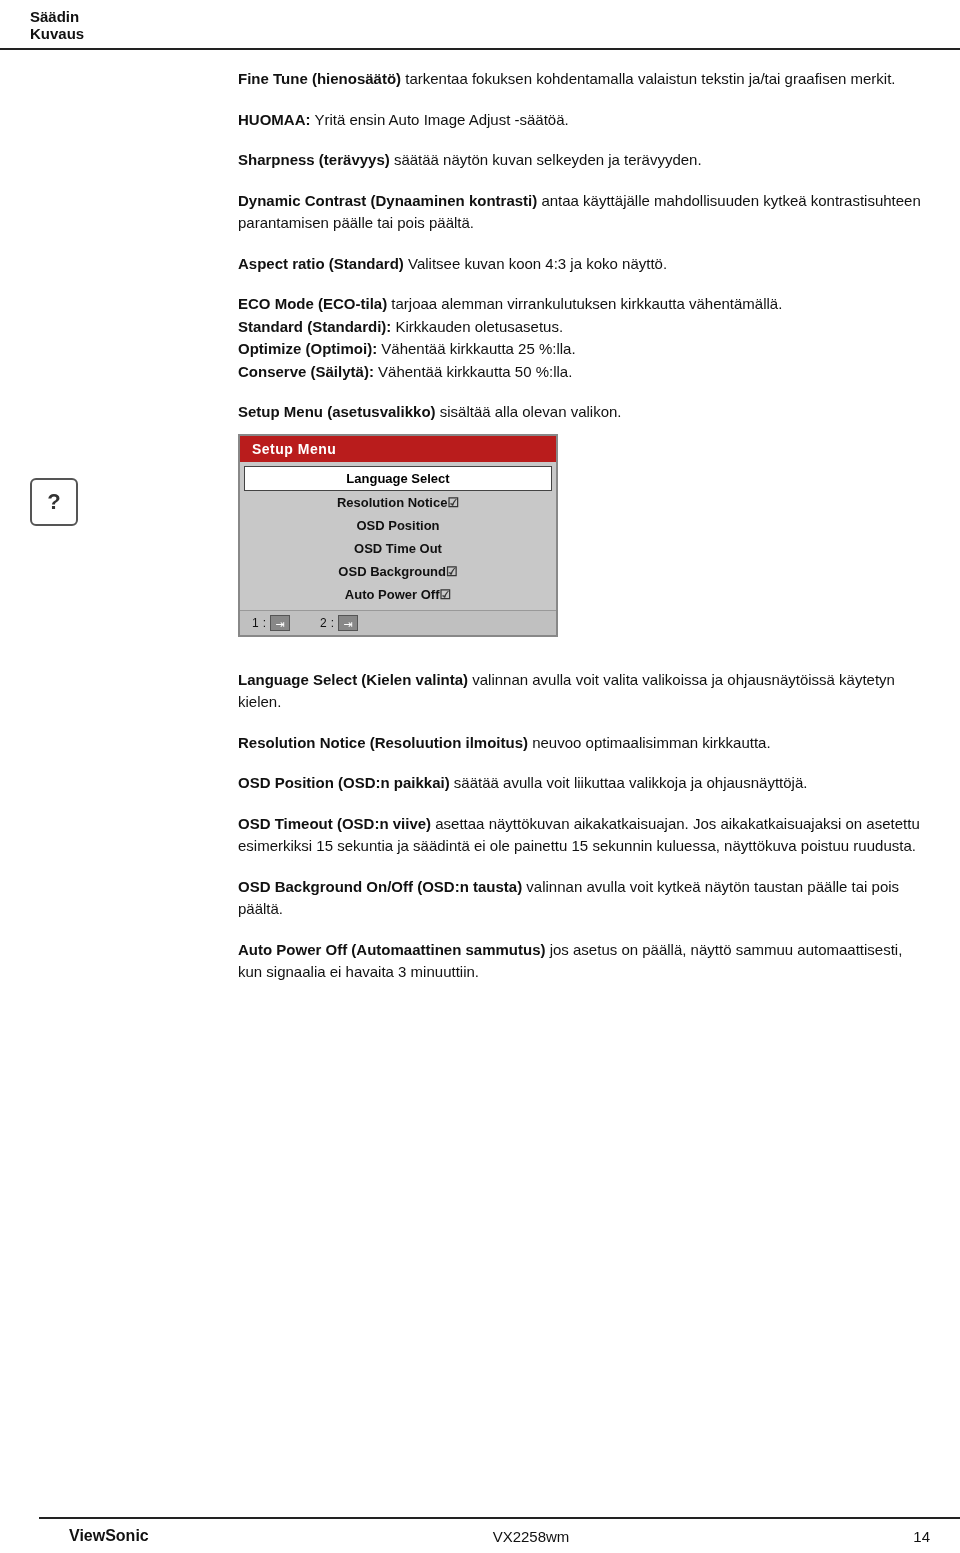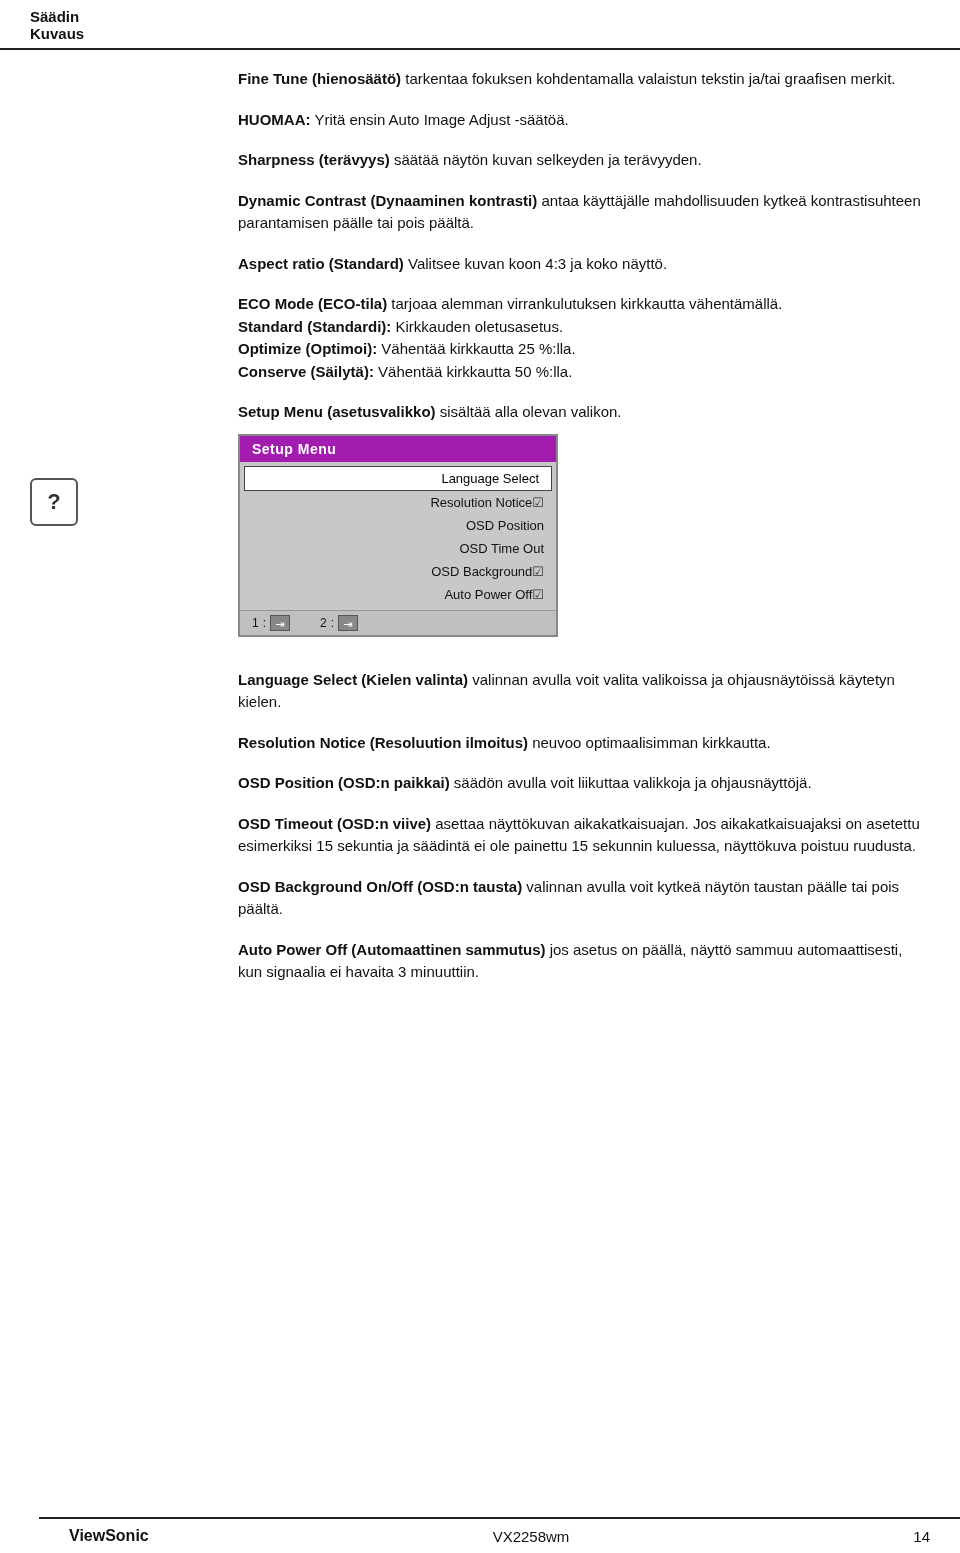--- a/index.html
+++ b/index.html
@@ -90,41 +90,41 @@
     }
 
     .setup-menu-box {
       border: 2px solid #888;
       background: #c0c0c0;
       width: 320px;
       padding: 0;
     }
 
     .setup-menu-title {
-      background: #a21caf;
+      background: #b91c1c;
       color: #fff;
       font-weight: bold;
       font-size: 14px;
       padding: 5px 12px;
       letter-spacing: 0.5px;
     }
 
     .setup-menu-items {
       background: #c8c8c8;
       padding: 4px 0 4px 0;
     }
 
     .menu-item {
       display: flex;
       align-items: center;
-      justify-content: flex-end;
+      justify-content: center;
       padding: 4px 12px;
       font-size: 13px;
       color: #111;
-      font-weight: normal;
+      font-weight: bold;
     }
 
     .menu-item.selected {
       background: #fff;
       color: #000;
       border: 1px solid #444;
       margin: 0 4px;
     }
 
     .menu-item .check-icon {
@@ -314,21 +314,21 @@
       </div>
 
       <div class="section">
         <p>
           <span class="bold">Resolution Notice (Resoluution ilmoitus)</span><span>  neuvoo optimaalisimman kirkkautta.</span>
         </p>
       </div>
 
       <div class="section">
         <p>
-          <span class="bold">OSD Position (OSD:n paikkai)</span><span> säädön avulla voit liikuttaa valikkoja ja ohjausnäyttöjä.</span>
+          <span class="bold">OSD Position (OSD:n paikkai)</span><span> säätää avulla voit liikuttaa valikkoja ja ohjausnäyttöjä.</span>
         </p>
       </div>
 
       <div class="section">
         <p>
           <span class="bold">OSD Timeout (OSD:n viive)</span><span> asettaa näyttökuvan aikakatkaisuajan. Jos aikakatkaisuajaksi on asetettu esimerkiksi 15 sekuntia ja säädintä ei ole painettu 15 sekunnin kuluessa, näyttökuva poistuu ruudusta.</span>
         </p>
       </div>
 
       <div class="section">

